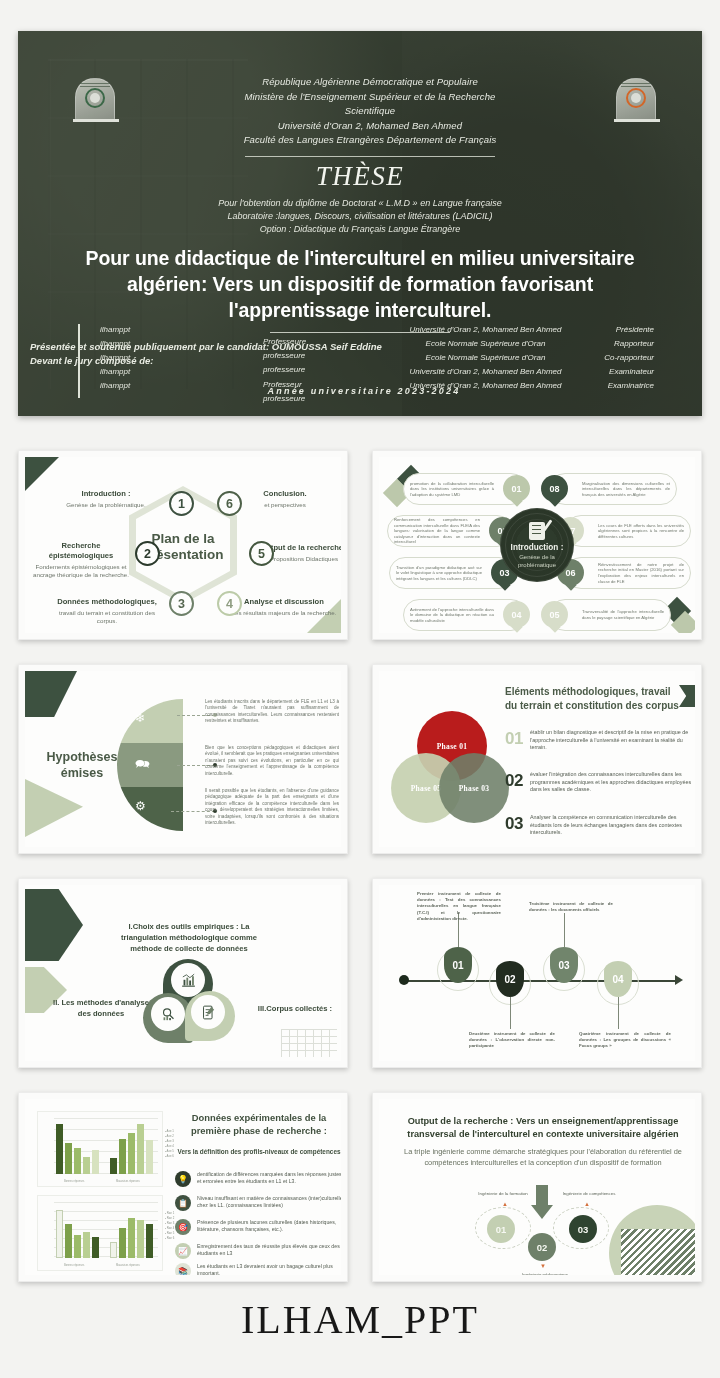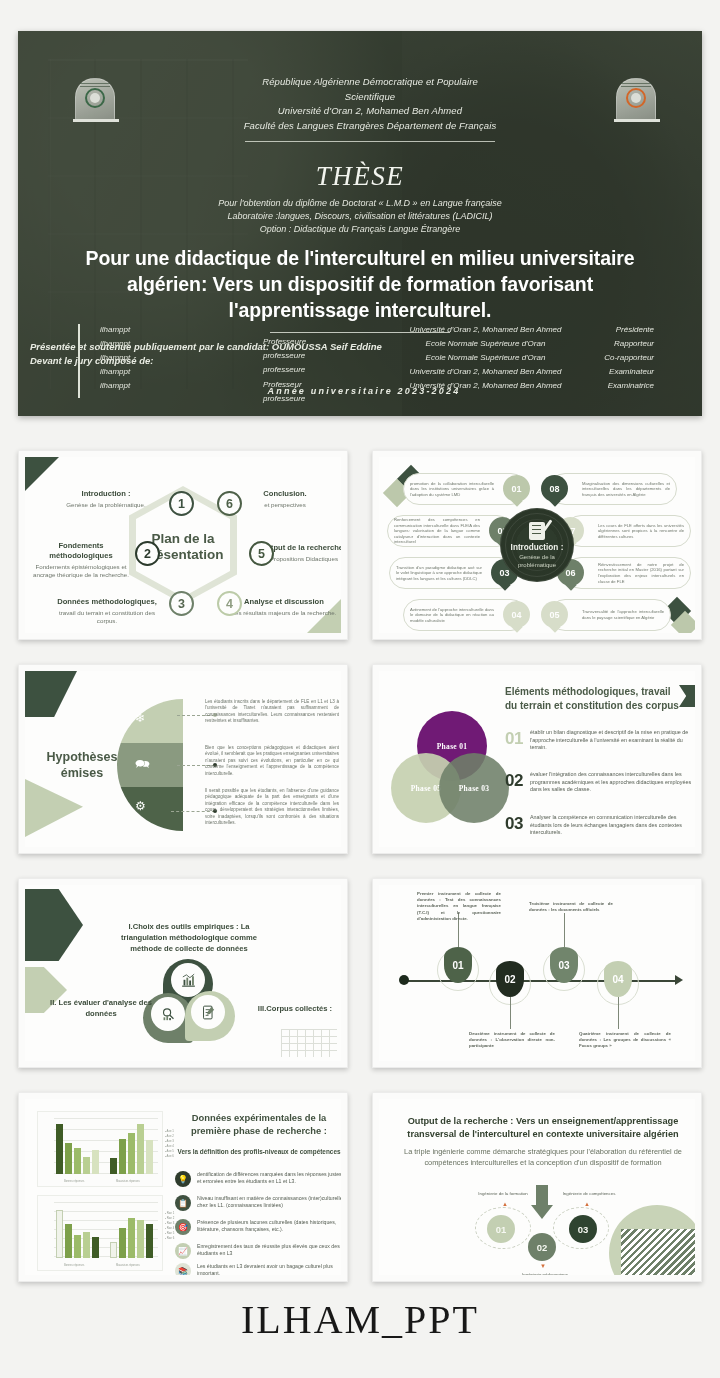--- a/index.html
+++ b/index.html
@@ -289,20 +289,21 @@
             <div class="tinytxt"></div>
             <div class="ring">
               <i></i>
             </div>
           </div>
         <div class="bar"></div>
       </div>
 
       <div class="hero-header">
         <div>République Algérienne Démocratique et Populaire</div>
+        <div>Ministère de l'Enseignement Supérieur et de la Recherche</div>
         <div>Scientifique</div>
         <div>Université d'Oran 2, Mohamed Ben Ahmed</div>
         <div>Faculté des Langues Etrangères Département de Français</div>
         <div class="hero-rule"></div>
       </div>
 
       <div style="position:absolute;left:0;right:0;top:128px;">
         <div class="these">THÈSE</div>
         <div class="sub-lines">
           <div>Pour l'obtention du diplôme de Doctorat « L.M.D » en Langue française</div>
@@ -374,21 +375,21 @@
         <div class="numc n3">3</div>
         <div class="numc n4">4</div>
         <div class="numc n5">5</div>
         <div class="numc n6">6</div>
 
         <div class="lblbox lb-intro">
           <div class="t">Introduction :</div>
           <div class="d">Genèse de la problématique.</div>
         </div>
         <div class="lblbox lb-fond">
-          <div class="t">Fondements méthodologiques</div>
+          <div class="t">Recherche épistémologiques</div>
           <div class="d">Fondements épistémologiques et ancrage théorique de la recherche.</div>
         </div>
         <div class="lblbox lb-elem">
           <div class="t">Données méthodologiques,</div>
           <div class="d">travail du terrain et constitution des corpus.</div>
         </div>
         <div class="lblbox lb-ana">
           <div class="t">Analyse et discussion</div>
           <div class="d">des résultats majeurs de la recherche.</div>
         </div>
@@ -492,21 +493,21 @@
         <div class="hyp-par" style="left:180px;top:28px;">Les étudiants inscrits dans le département de FLE en L1 et L3 à l'université de Tiaret n'auraient pas suffisamment de connaissances interculturelles. Leurs connaissances resteraient restreintes et insuffisantes.</div>
         <div class="hyp-par" style="left:180px;top:74px;">Bien que les conceptions pédagogiques et didactiques aient évolué, il semblerait que les pratiques enseignantes universitaires n'auraient pas suivi ces évolutions, en particulier en ce qui concerne l'enseignement et l'apprentissage de la compétence interculturelle.</div>
         <div class="hyp-par" style="left:180px;top:117px;">Il serait possible que les étudiants, en l'absence d'une guidance pédagogique adéquate de la part des enseignants et d'une intégration efficace de la compétence interculturelle dans les cours, développeraient des stratégies interactionnelles limitées, voire inadaptées, lorsqu'ils sont confrontés à des situations interculturelles.</div>
       </div>
     </div>
 
     <div class="slide">
       <div class="slide-inner">
         <div class="arrow-r"></div>
 
-        <div class="venn" style="left:38px;top:40px;background:#701a75;">
+        <div class="venn" style="left:38px;top:40px;background:#b91c1c;">
           <span>Phase 01</span>
         </div>
         <div class="venn" style="left:12px;top:82px;background:rgba(197,208,176,.92);">
           <span>Phase 05</span>
         </div>
         <div class="venn" style="left:60px;top:82px;background:rgba(110,128,105,.88);">
           <span>Phase 03</span>
         </div>
 
         <div class="meth-title">Eléments méthodologiques, travail du terrain et constitution des corpus</div>
@@ -559,21 +560,21 @@
 
         <div class="teardrop" style="left:160px;top:106px;background:#c3cfb2;border-radius:50% 50% 50% 4px;"></div>
         <div class="tdcirc" style="left:166px;top:110px;">
           <svg width="17" height="17" viewBox="0 0 24 24" aria-hidden="true">
             <rect x="5" y="3" width="12" height="18" rx="1.5" stroke="#3d5140" stroke-width="1.4" fill="none"></rect>
             <path d="M8 8h6M8 12h6M8 16h4" stroke="#3d5140" stroke-width="1.2"></path>
             <path d="M16 4l4 4-6 6-4 1 1-4z" fill="#6e8069"></path>
           </svg>
         </div>
 
-        <div class="s5-t" style="left:22px;top:112px;width:108px;">II. Les évaluer d'analyse des données</div>
+        <div class="s5-t" style="left:22px;top:112px;width:108px;">II. Les méthodes d'analyse des données</div>
         <div class="s5-t" style="left:222px;top:118px;width:96px;">III.Corpus collectés :</div>
       </div>
     </div>
 
     <div class="slide">
       <div class="slide-inner">
         <div class="tl-axis"></div>
         <div class="tl-arrow"></div>
         <div class="tl-start"></div>
 

